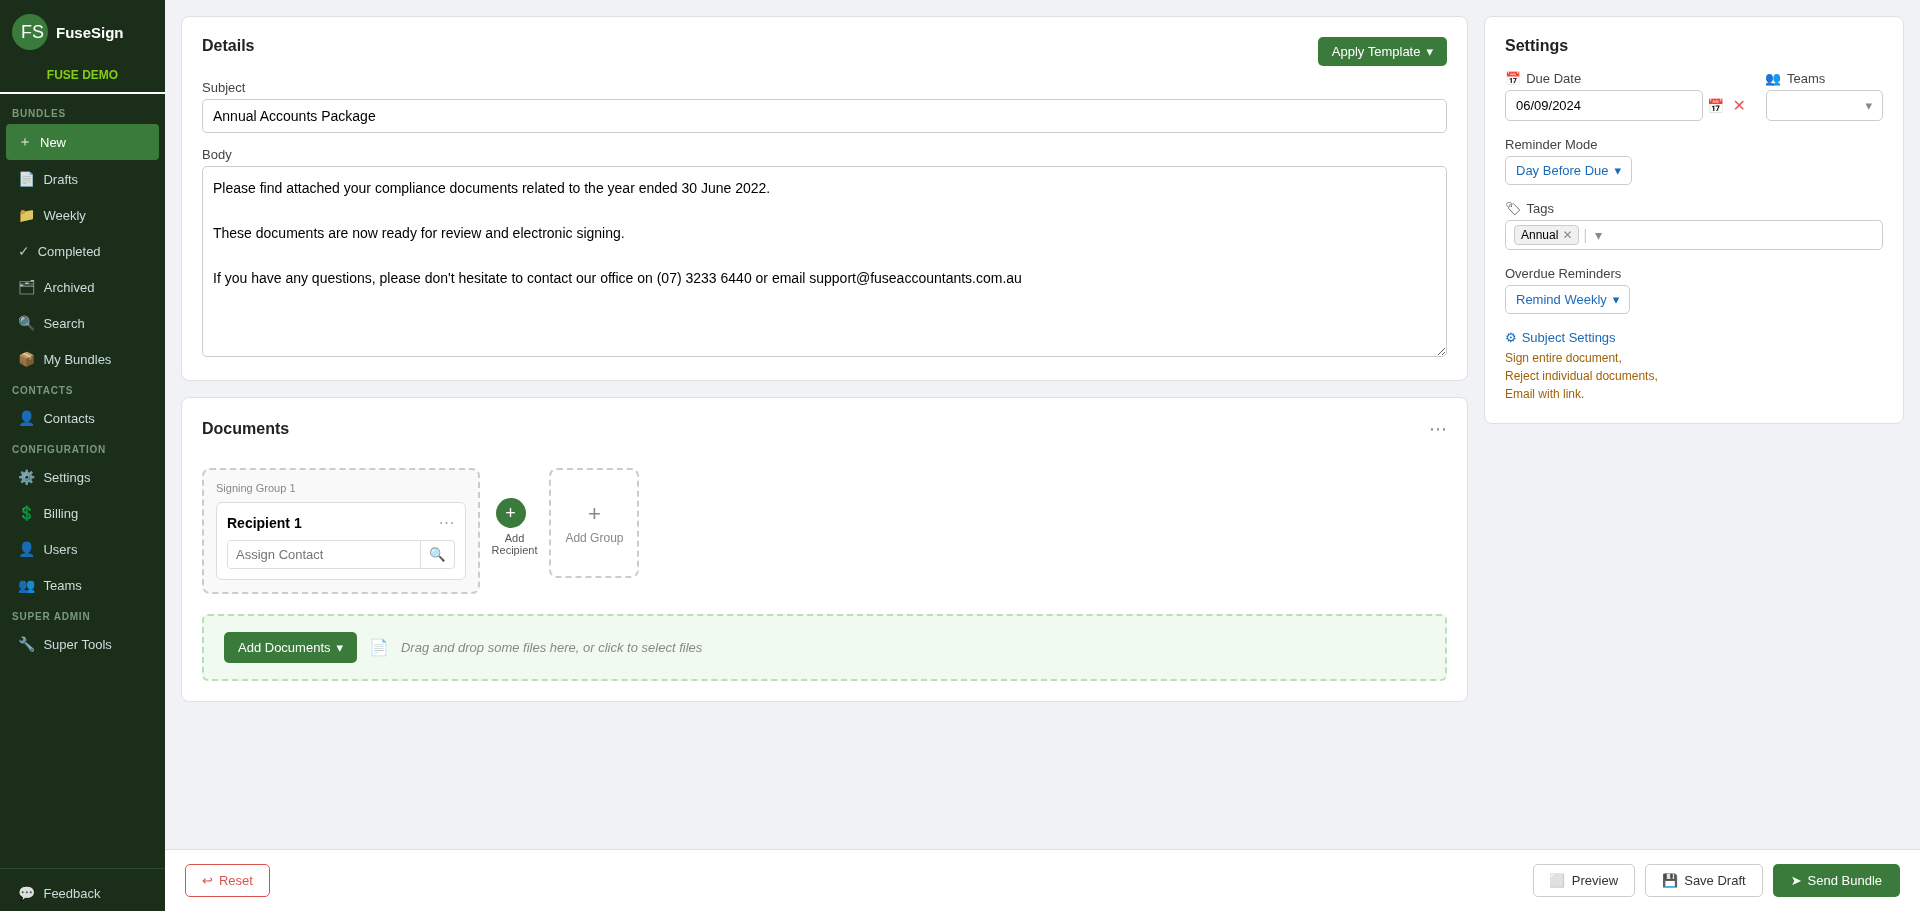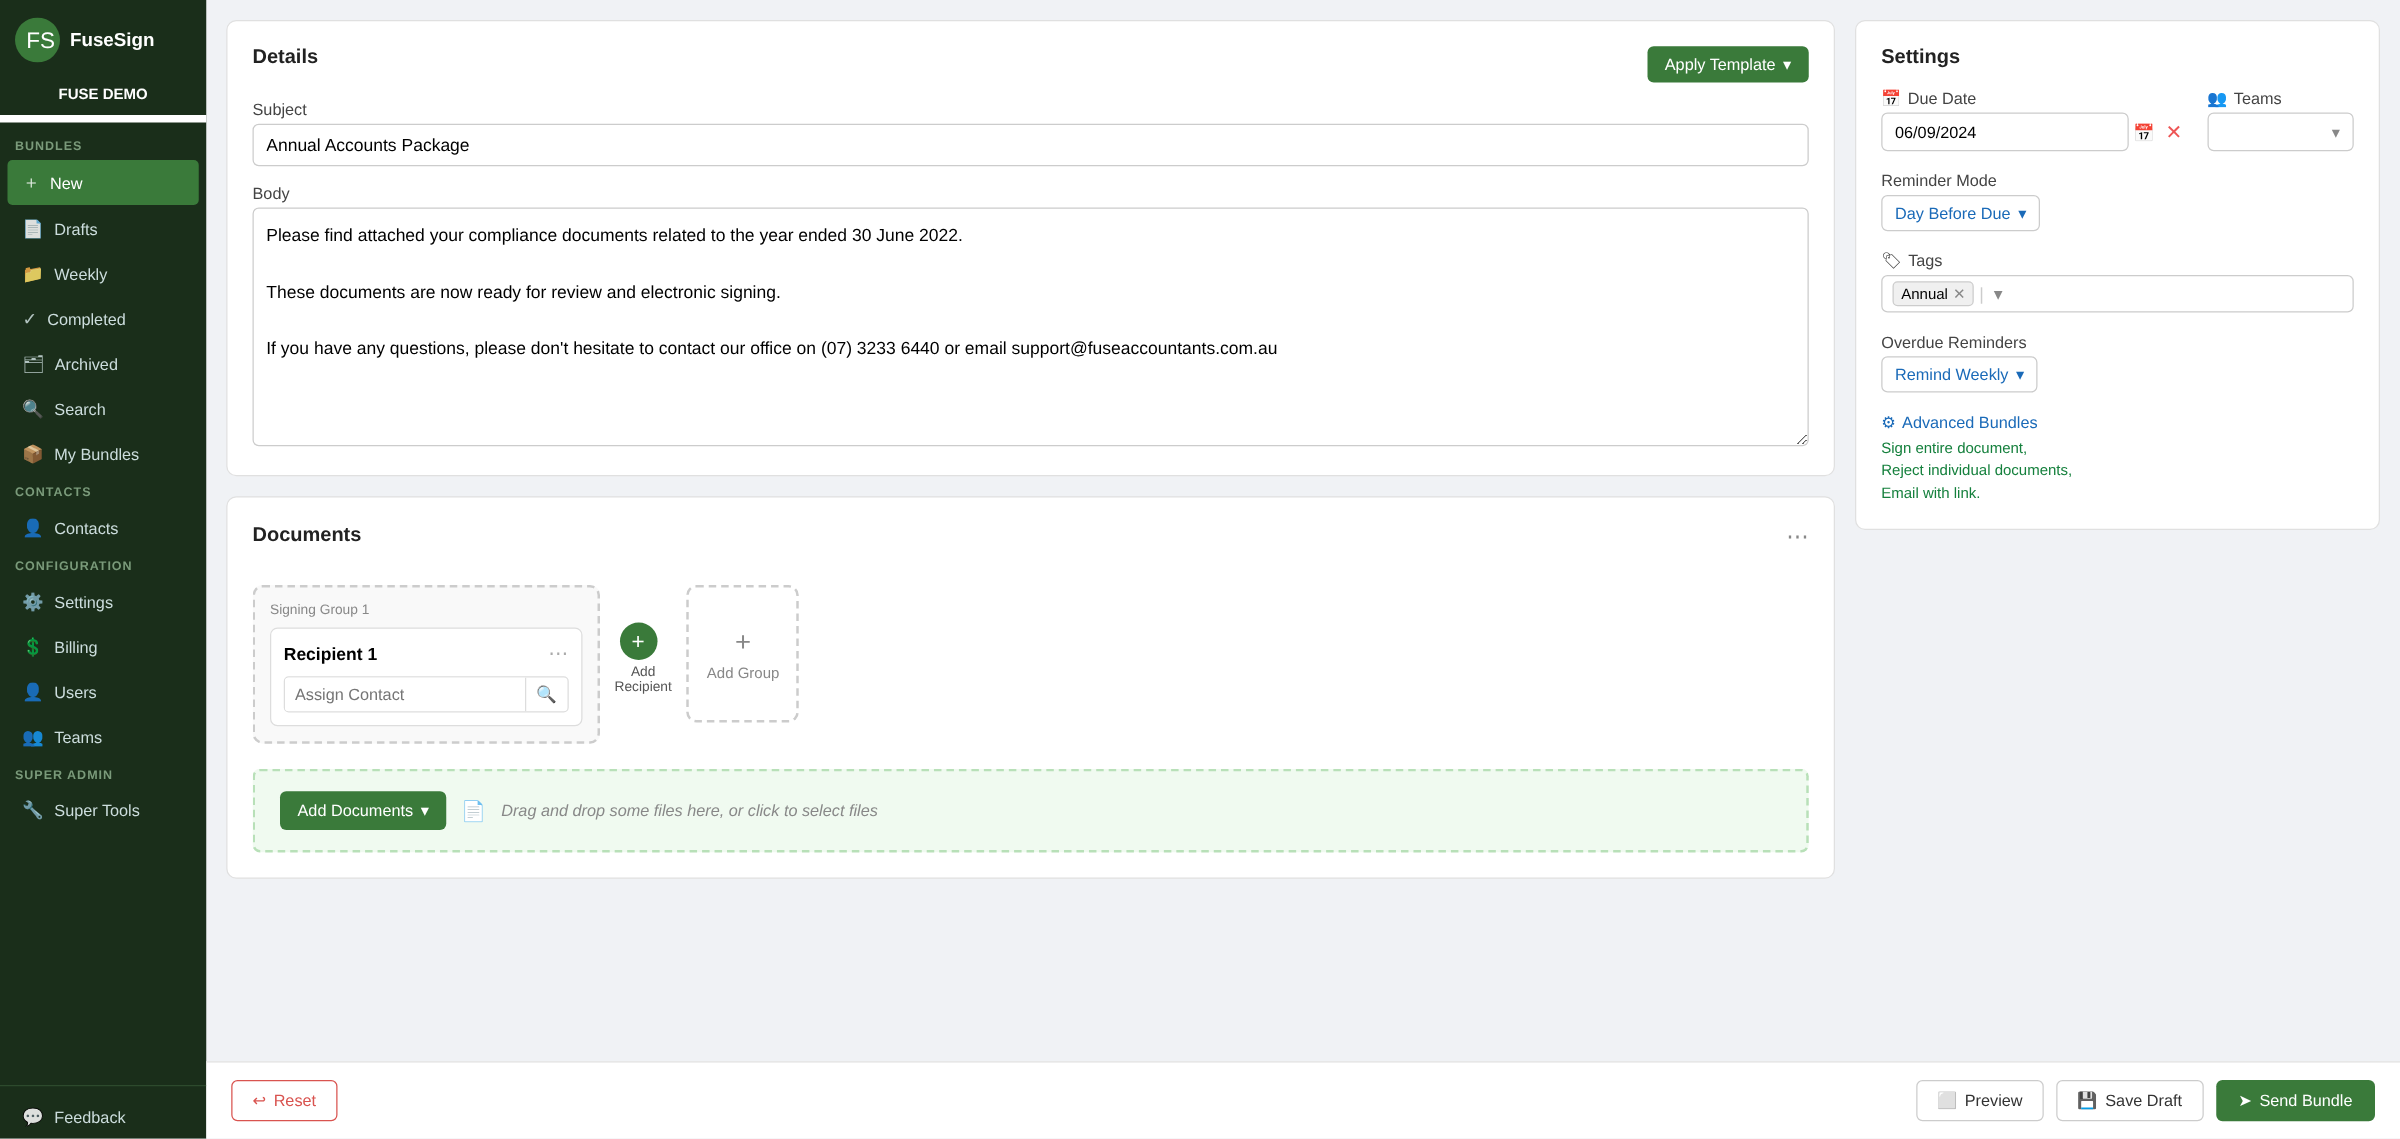--- a/index.html
+++ b/index.html
@@ -3,21 +3,21 @@
   <meta charset="utf-8">
   <style>
     * { box-sizing: border-box; margin: 0; padding: 0; }
     body { font-family: -apple-system, BlinkMacSystemFont, 'Segoe UI', sans-serif; background: #f0f2f5; display: flex; height: 911px; overflow: hidden; font-size: 14px; }
 
     
     .sidebar { width: 165px; min-width: 165px; background: #1a2e1a; color: #fff; display: flex; flex-direction: column; height: 100%; }
     .sidebar-logo { padding: 14px 12px; display: flex; align-items: center; gap: 8px; }
     .logo-icon { width: 36px; height: 36px; }
     .logo-text { font-size: 15px; font-weight: 700; color: #fff; }
-    .sidebar-org { text-align: center; padding: 4px 12px 10px; font-size: 12px; font-weight: 700; color: #ffffff; border-bottom: 6px solid #ffffff; margin-bottom: 6px; }
+    .sidebar-org { text-align: center; padding: 4px 12px 10px; font-size: 12px; font-weight: 700; color: #84cc16; border-bottom: 2px solid #ffffff; margin-bottom: 6px; }
     .sidebar-section-label { padding: 8px 12px 4px; font-size: 10px; font-weight: 700; color: #7a9a7a; letter-spacing: 0.08em; }
     .sidebar-item { display: flex; align-items: center; gap: 8px; padding: 9px 12px; cursor: pointer; color: #cdd; font-size: 13px; border-radius: 4px; margin: 1px 6px; }
     .sidebar-item.active { background: #3a7a3a; color: #fff; }
     .sidebar-item .icon { font-size: 14px; opacity: 0.85; }
     .sidebar-spacer { flex: 1; }
     .sidebar-bottom { border-top: 1px solid #2d4a2d; padding-top: 6px; }
 
     
     .main { flex: 1; display: flex; flex-direction: column; overflow: hidden; }
     .content-area { flex: 1; display: grid; grid-template-columns: 1fr 420px; gap: 0; overflow-y: auto; padding: 16px; gap: 16px; }
@@ -75,21 +75,21 @@
     .settings-grid { display: grid; grid-template-columns: 1fr 1fr; gap: 16px; }
     .settings-field { display: flex; flex-direction: column; gap: 4px; }
     .settings-label { font-size: 13px; color: #444; display: flex; align-items: center; gap: 5px; }
     .date-input-row { display: flex; align-items: center; gap: 4px; }
     .date-input { border: 1px solid #ccc; border-radius: 5px; padding: 7px 10px; font-size: 13px; outline: none; }
     .clear-date-btn { color: #e55; background: none; border: none; cursor: pointer; font-size: 16px; padding: 0 4px; }
     .select-field { display: flex; align-items: center; border: 1px solid #ccc; border-radius: 5px; padding: 7px 10px; font-size: 13px; cursor: pointer; background: #fff; width: 100%; }
     .select-field .chevron { margin-left: auto; color: #888; }
     .dropdown-btn { display: flex; align-items: center; gap: 6px; border: 1px solid #ccc; border-radius: 5px; padding: 6px 10px; font-size: 13px; cursor: pointer; background: #fff; color: #1a6ab8; width: fit-content; }
     .advanced-link { color: #1a6ab8; font-size: 13px; cursor: pointer; display: flex; align-items: center; gap: 5px; text-decoration: none; }
-    .advanced-desc { font-size: 12px; color: #15803d; line-height: 1.5; }
+    .advanced-desc { font-size: 12px; color: #a16207; line-height: 1.5; }
     .tags-row { display: flex; align-items: center; border: 1px solid #ccc; border-radius: 5px; padding: 4px 8px; gap: 4px; }
     .tag-chip { background: #f0f0f0; border: 1px solid #ccc; border-radius: 4px; padding: 2px 6px; font-size: 12px; display: flex; align-items: center; gap: 4px; }
     .tag-remove { background: none; border: none; cursor: pointer; color: #888; font-size: 12px; padding: 0; }
     .tags-divider { color: #ccc; }
     .tags-chevron { color: #888; margin-left: 4px; cursor: pointer; }
 
     .left-panel { display: flex; flex-direction: column; gap: 16px; }
     .right-panel { display: flex; flex-direction: column; }
   </style>
 </head>
@@ -310,21 +310,21 @@
             <button class="dropdown-btn">
               <span>Remind Weekly</span>
               <span>▾</span>
             </button>
           </div>
         </div>
 
         <div class="settings-field">
           <a class="advanced-link">
             <span>⚙</span>
-            <span>Advanced Bundles</span>
+            <span>Subject Settings</span>
           </a>
           <div class="advanced-desc">
             <span>Sign entire document,</span><br>
             <span>Reject individual documents,</span><br>
             <span>Email with link.</span>
           </div>
         </div>
 
       </div>
     </div>

